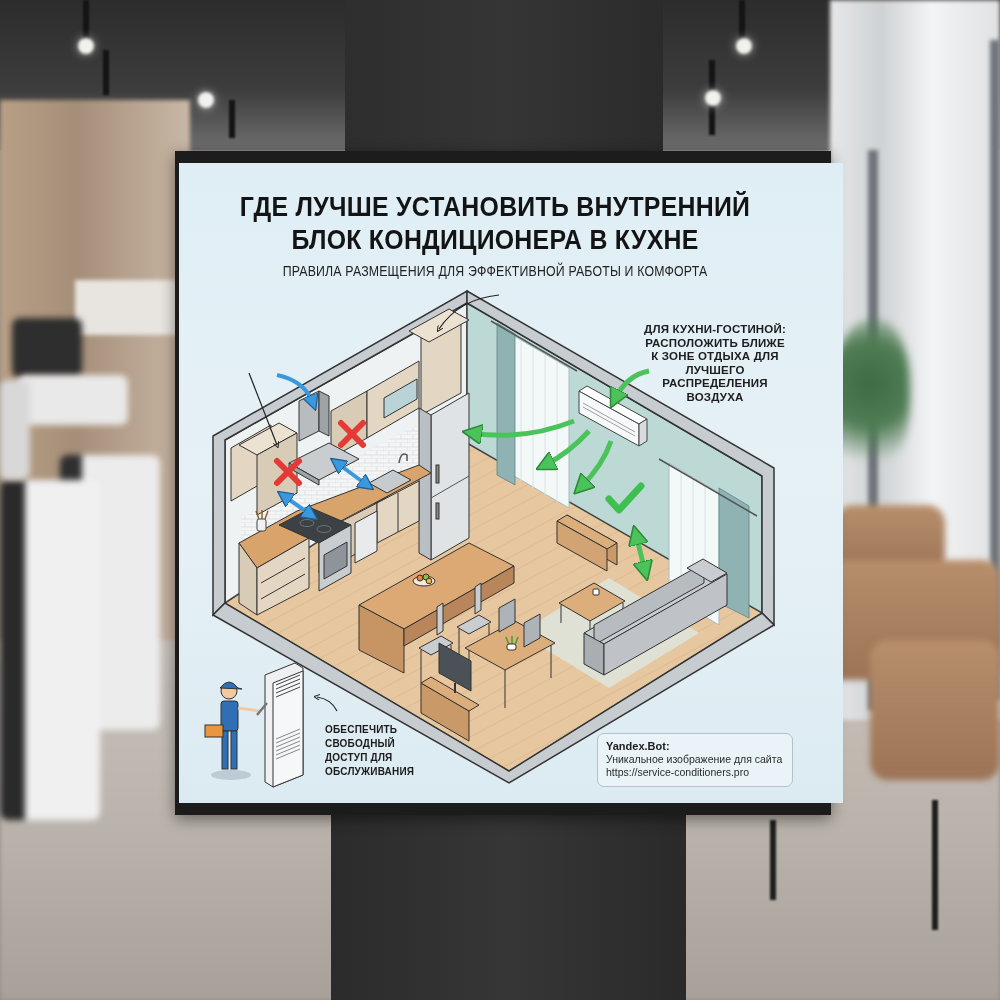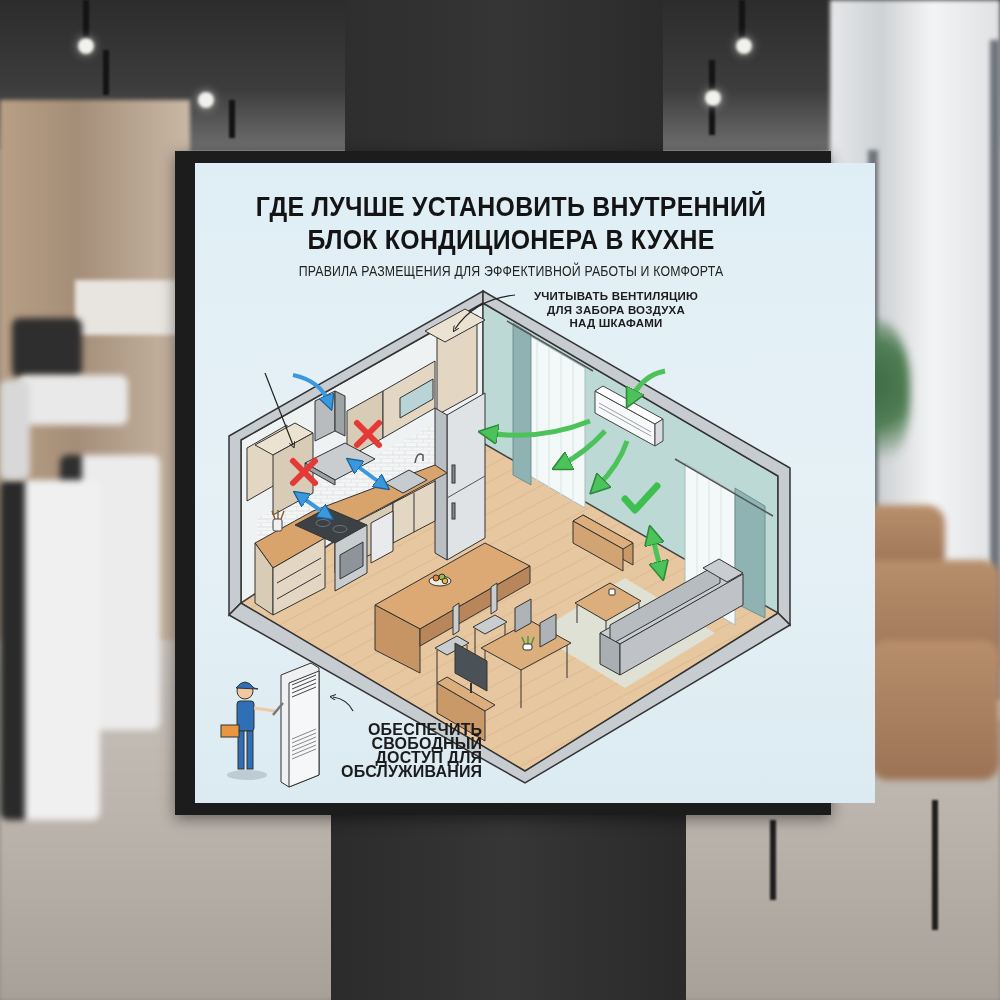--- a/index.html
+++ b/index.html
@@ -15,21 +15,21 @@
   .bg-window-bar { position:absolute; width:10px; background:#6e747a; filter:blur(2px); }
   .bg-plant { position:absolute; left:830px; top:320px; width:80px; height:160px; border-radius:50% 40% 50% 40%; background:radial-gradient(circle at 50% 40%,#3f6a45 0%,#4f7d53 40%,rgba(80,120,80,0) 75%); filter:blur(4px); }
   .bg-sofa { position:absolute; background:linear-gradient(180deg,#b88f6c,#9c7355); filter:blur(3px); border-radius:18px; }
   .bg-light { position:absolute; width:16px; height:16px; border-radius:50%; background:#f1f1ee; filter:blur(1.5px); box-shadow:0 0 10px rgba(255,255,255,.6); }
   .bg-rod { position:absolute; width:6px; background:#141414; filter:blur(1px); }
   .pillar-top { position:absolute; left:345px; top:0; width:318px; height:160px; background:linear-gradient(90deg,#2e2e2e,#353535 50%,#2b2b2b); }
   .pillar-bottom { position:absolute; left:331px; top:812px; width:355px; height:188px; background:linear-gradient(90deg,#2b2b2b,#363636 50%,#2a2a2a); }
 
   
   .frame { position:absolute; left:175px; top:151px; width:656px; height:664px; background:#1c1c1c; box-shadow:0 4px 14px rgba(0,0,0,.45); }
-  .poster { position:absolute; left:20px; top:12px; width:664px; height:640px; background:linear-gradient(180deg,#dfeef5 0%,#e6f1f6 50%,#dcebf2 100%); overflow:hidden;padding-left:16px; }
+  .poster { position:absolute; left:4px; top:12px; width:664px; height:640px; background:linear-gradient(180deg,#dfeef5 0%,#e6f1f6 50%,#dcebf2 100%); overflow:hidden; }
   .title { position:absolute; left:0; width:632px; text-align:center; font-weight:bold; color:#141414; font-size:27px; letter-spacing:0.3px; line-height:33px; transform:scaleX(0.92); transform-origin:center; }
   .subtitle { position:absolute; left:0; top:100px; width:632px; text-align:center; font-size:14px; color:#222; letter-spacing:0.2px; transform:scaleX(0.88); transform-origin:center; }
 
   .label { position:absolute; font-weight:bold; font-size:11.5px; line-height:13.5px; color:#1c1c1c; text-transform:uppercase; letter-spacing:0.2px; }
   .label .line { display:block; white-space:nowrap; }
   .label.center { text-align:center; }
 
   .illus { position:absolute; left:0; top:0; width:632px; height:640px; }
 
   .watermark { position:absolute; left:418px; top:570px; width:196px; height:54px; border:1px solid #b6c1c7; border-radius:7px; background:rgba(240,246,249,.7); padding:6px 8px; box-sizing:border-box; }
@@ -298,30 +298,38 @@
           <rect x="42" y="538" width="17" height="30" rx="3" fill="#2f6fb6"></rect>
           <rect x="43" y="568" width="6" height="38" fill="#2f6fb6"></rect>
           <rect x="52" y="568" width="6" height="38" fill="#2f6fb6"></rect>
           <rect x="26" y="562" width="18" height="12" fill="#e8963f"></rect>
           <line x1="59" y1="545" x2="80" y2="548" stroke="#f2c8a1" stroke-width="3"></line>
           <line x1="78" y1="552" x2="88" y2="540" stroke="#777" stroke-width="2.5"></line>
         </g>
       </svg>
 
 
-      <div class="label center" style="left:326px;top:127px;width:190px;">
-        <span class="line">УЧИТЫВАТЬ ВЕНТИЛЯЦИЮ</span>
-        <span class="line">ДЛЯ ЗАБОРА ВОЗДУХА</span>
-        <span class="line">НАД ШКАФАМИ</span>
+
+      <div class="label center" style="left:456px;top:160px;width:160px;">
+        <span class="line">ДЛЯ КУХНИ-ГОСТИНОЙ:</span>
+        <span class="line">РАСПОЛОЖИТЬ БЛИЖЕ</span>
+        <span class="line">К ЗОНЕ ОТДЫХА ДЛЯ</span>
+        <span class="line">ЛУЧШЕГО</span>
+        <span class="line">РАСПРЕДЕЛЕНИЯ</span>
+        <span class="line">ВОЗДУХА</span>
       </div>
 
 
-
-      <div class="label" style="left:146px;top:560px;font-size:16px;line-height:14px;text-align:right;">
+      <div class="label" style="left:146px;top:560px;font-size:10px;line-height:14px;">
         <span class="line">ОБЕСПЕЧИТЬ</span>
         <span class="line">СВОБОДНЫЙ</span>
         <span class="line">ДОСТУП ДЛЯ</span>
         <span class="line">ОБСЛУЖИВАНИЯ</span>
       </div>
 
+      <div class="watermark">
+        <div class="wm-title">Yandex.Bot:</div>
+        <div class="wm-line">Уникальное изображение для сайта</div>
+        <div class="wm-line">https://service-conditioners.pro</div>
+      </div>
     </div>
   </div>
 </div>
 
 </body></html>

